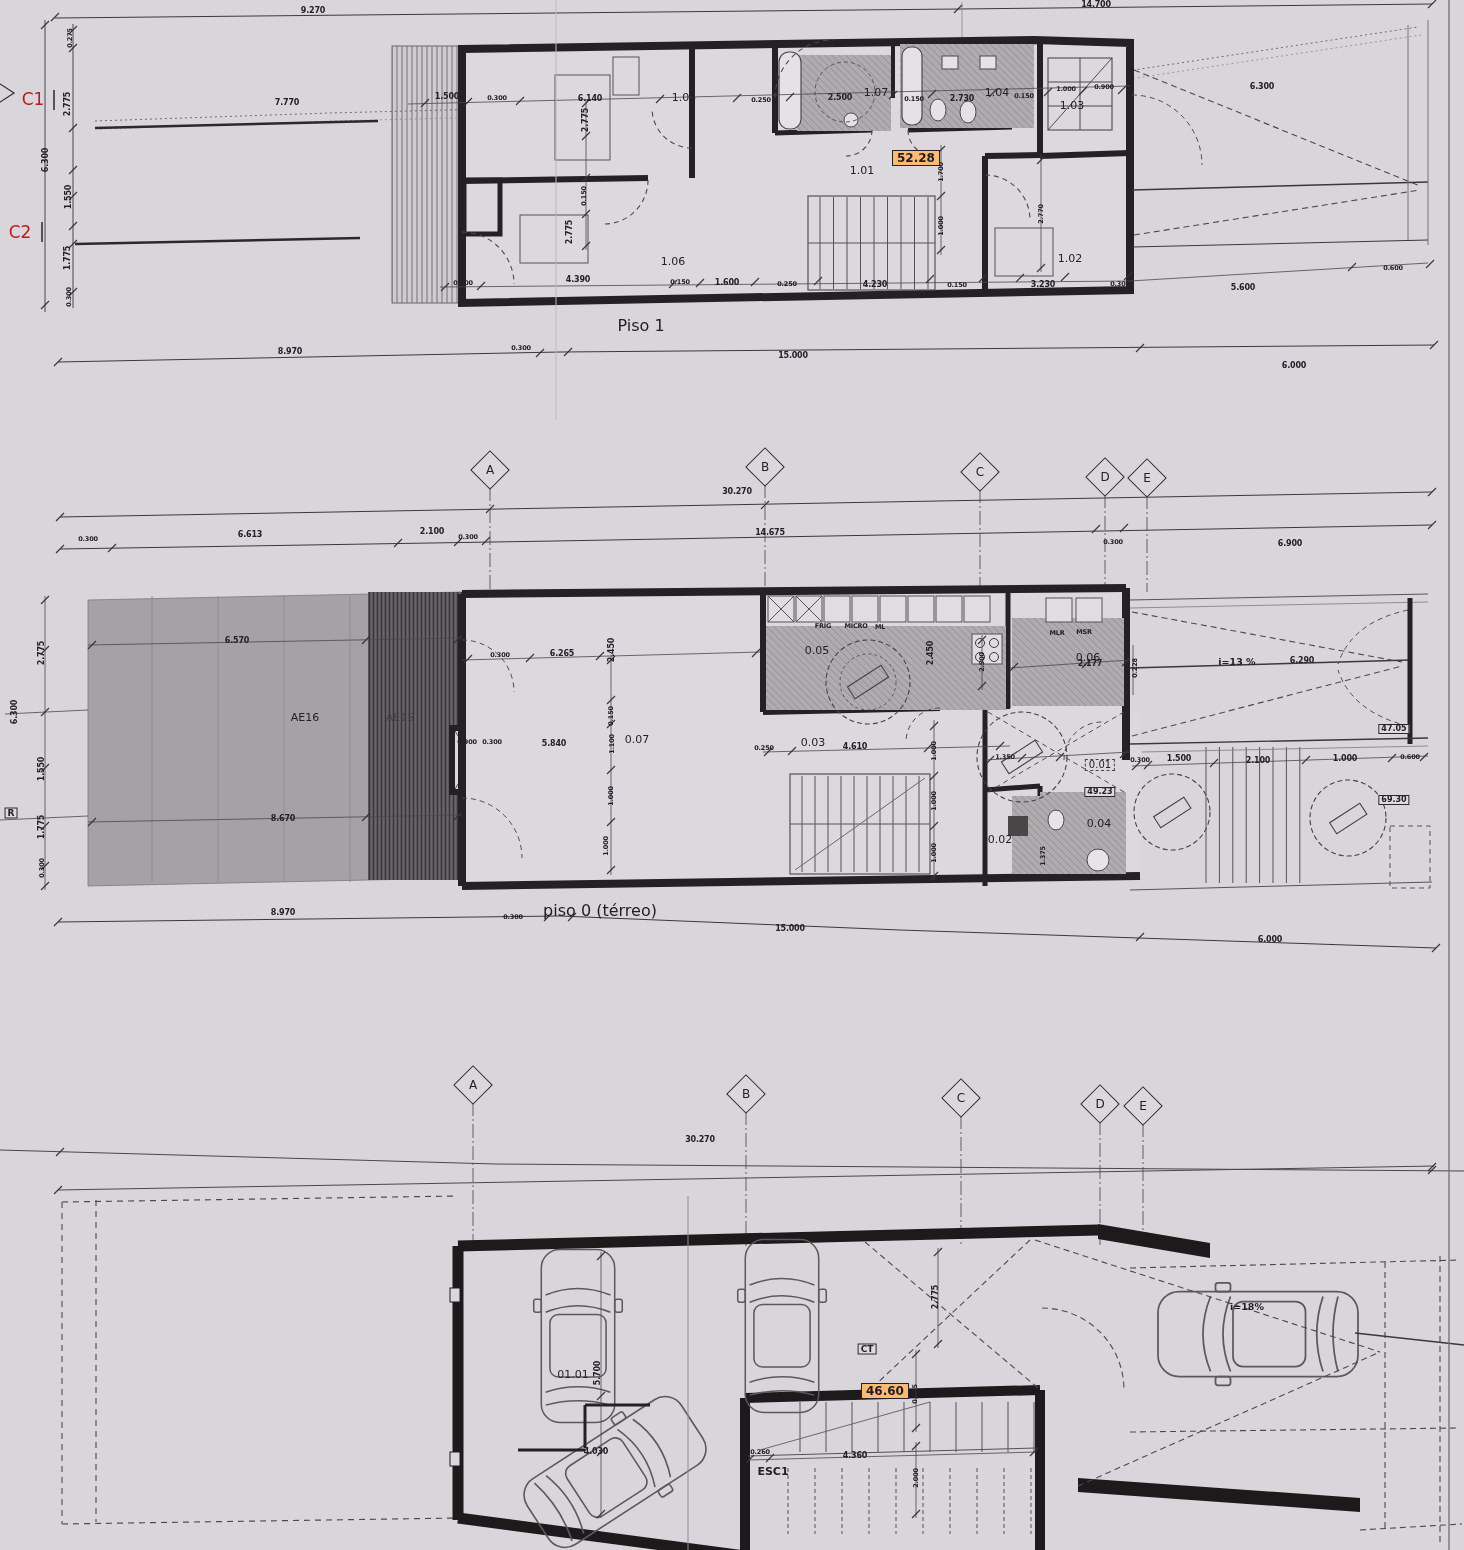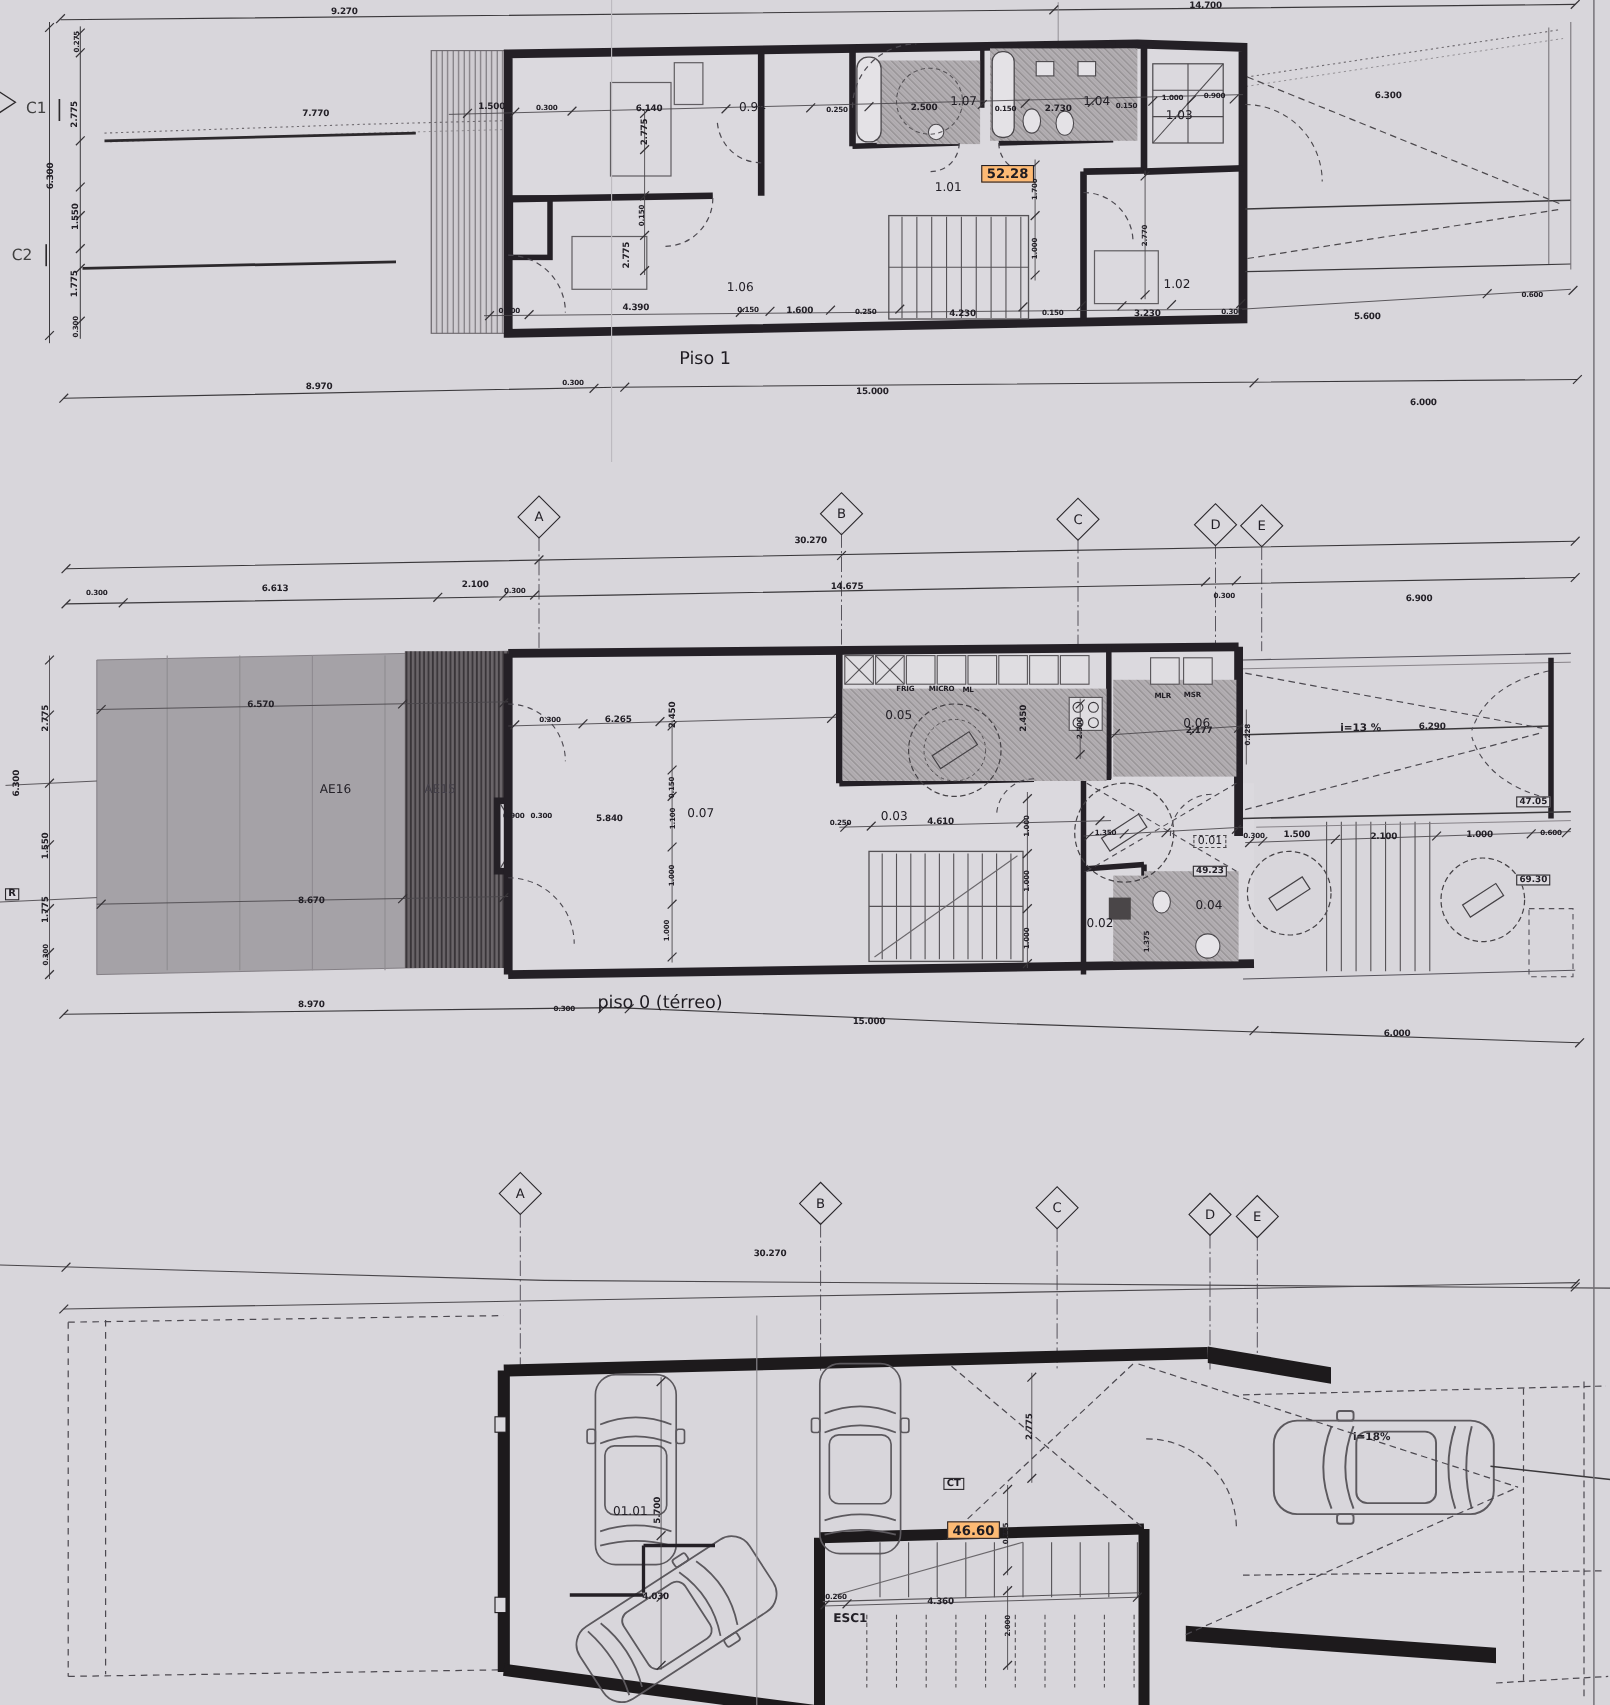--- a/index.html
+++ b/index.html
@@ -24,21 +24,21 @@
   .rot{transform:translate(-50%,-50%) rotate(-90deg);}
   .a-d{font-size:8px;font-weight:600;letter-spacing:-.2px;}
   .a-t{font-size:6.5px;font-weight:600;letter-spacing:-.2px;}
   .a-r{font-size:11px;}
   .a-r9{font-size:9.5px;font-weight:600;}
   .a-rl{font-size:11px;color:#45414a;}
   .a-bx{font-size:8px;font-weight:600;border:1px solid #2b282c;padding:0 2px;background:#dddbe0;}
   .a-db{font-size:10px;border:1px dashed #4a474b;padding:0 3px;background:rgba(221,219,224,.55);}
   .title{font-size:16px;color:#1f1c22;}
   .areabox{font-size:12px;font-weight:700;border:1.6px solid #232027;padding:1px 4px;background:#fdba74;color:#1f1c22;}
-  .cmark{font-size:14px;color:#404040;}
+  .cmark{font-size:17px;color:#b91c1c;}
   .smbox{font-size:9px;font-weight:600;border:1.2px solid #2b282c;padding:0 2px;background:#dddbe0;}
   .esc{font-size:11px;font-weight:600;}
   .diamond{position:absolute;width:26px;height:26px;border:1.3px solid #2b282c;background:rgba(219,217,222,.65);
            transform:translate(-50%,-50%) rotate(45deg);}
   .diamond span{position:absolute;inset:0;display:flex;align-items:center;justify-content:center;
                 transform:rotate(-45deg);font-size:12px;color:#232027;}
 </style>
 </head>
 <body>
 
@@ -534,21 +534,21 @@
 
 <div class="creases"></div>
 
 <div id="ann-layer">
       <span class="ann a-d" style="left: 313px; top: 11px;">9.270</span>
       <span class="ann a-d" style="left: 1096px; top: 5px;">14.700</span>
       <span class="ann a-d" style="left: 287px; top: 103px;">7.770</span>
       <span class="ann a-d" style="left: 447px; top: 97px;">1.500</span>
       <span class="ann a-t" style="left: 497px; top: 98px;">0.300</span>
       <span class="ann a-d" style="left: 590px; top: 99px;">6.140</span>
-      <span class="ann a-r" style="left: 684px; top: 97px;">0.94</span>
+      <span class="ann a-r" style="left: 684px; top: 97px;">1.05</span>
       <span class="ann a-t" style="left: 761px; top: 100px;">0.250</span>
       <span class="ann a-d" style="left: 840px; top: 98px;">2.500</span>
       <span class="ann a-r" style="left: 876px; top: 92px;">1.07</span>
       <span class="ann a-t" style="left: 914px; top: 99px;">0.150</span>
       <span class="ann a-d" style="left: 962px; top: 99px;">2.730</span>
       <span class="ann a-r" style="left: 997px; top: 92px;">1.04</span>
       <span class="ann a-t" style="left: 1024px; top: 96px;">0.150</span>
       <span class="ann a-t" style="left: 1066px; top: 89px;">1.000</span>
       <span class="ann a-t" style="left: 1104px; top: 87px;">0.900</span>
       <span class="ann a-r" style="left: 1072px; top: 105px;">1.03</span>

